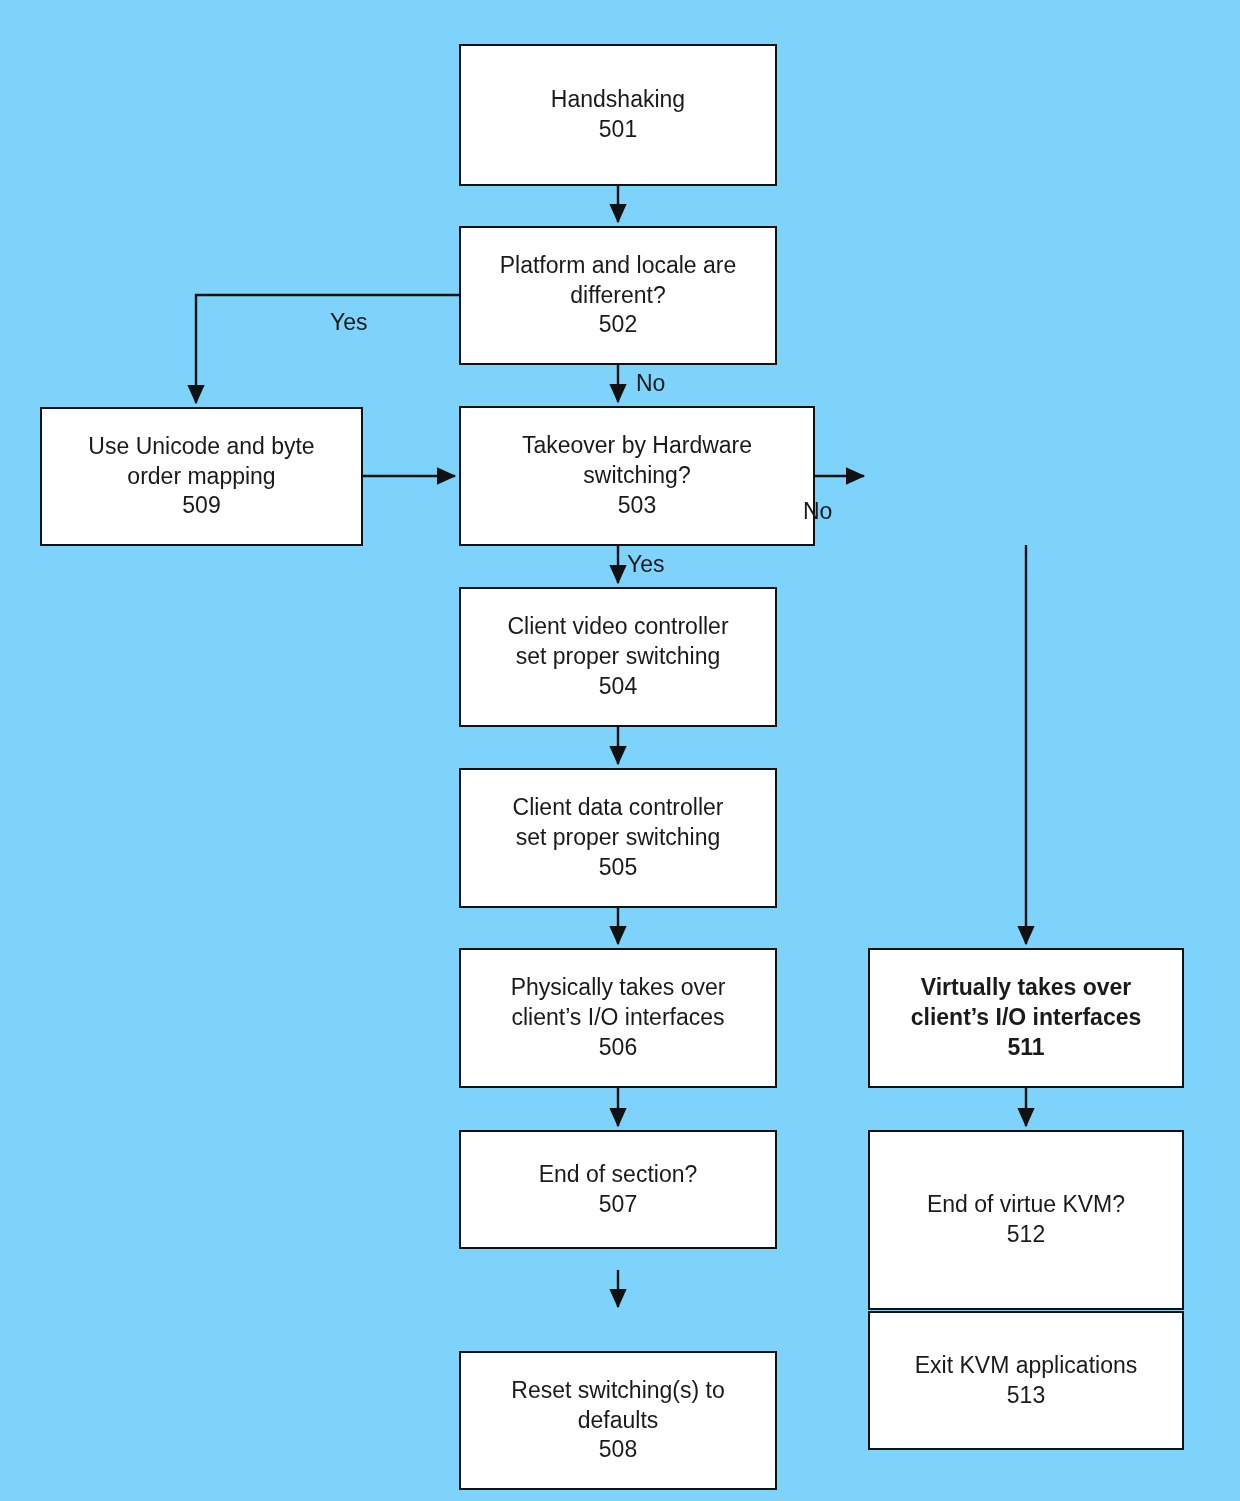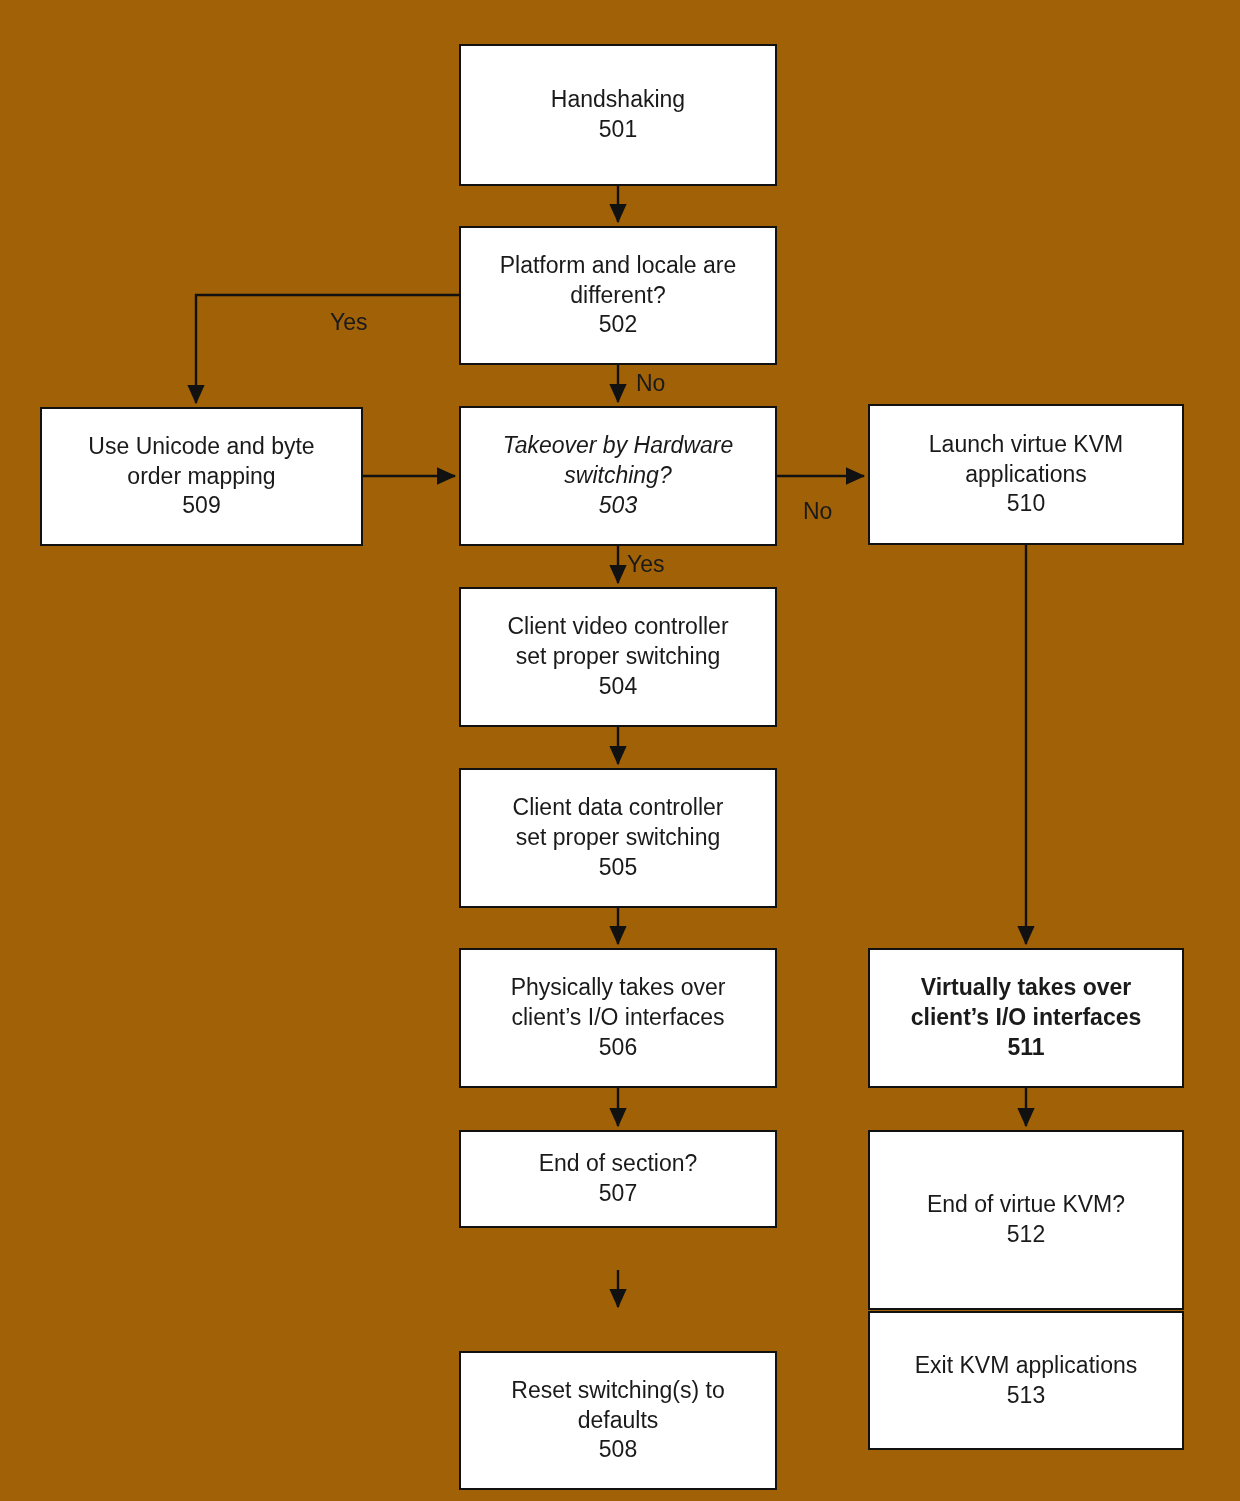--- a/index.html
+++ b/index.html
@@ -8,21 +8,21 @@
     background: #ffffff;
   }
   body {
     font-family: "Liberation Sans", sans-serif;
     color: #000000;
   }
   #canvas {
     position: relative;
     width: 1240px;
     height: 1501px;
-    background: #a16207;
+    background: #7dd3fc;
     overflow: hidden;
   }
   svg.connectors {
     position: absolute;
     left: 0;
     top: 0;
     width: 1240px;
     height: 1501px;
     pointer-events: none;
   }
@@ -99,29 +99,24 @@
   <div class="node" style="left: 459px; top: 226px; width: 318px; height: 139px; border-color: rgb(17, 17, 17); color: rgb(26, 26, 26);">
       <span class="line">Platform and locale are</span>
       <span class="line">different?</span>
       <span class="line">502</span>
     </div>
   <div class="node" style="left: 40px; top: 407px; width: 323px; height: 139px; border-color: rgb(17, 17, 17); color: rgb(26, 26, 26);">
       <span class="line">Use Unicode and byte</span>
       <span class="line">order mapping</span>
       <span class="line">509</span>
     </div>
-  <div class="node" style="left: 459px; top: 406px; width: 318px; height: 140px; border-color: rgb(17, 17, 17); color: rgb(26, 26, 26); font-style: italic;">
+  <div class="node" style="left: 459px; top: 406px; width: 356px; height: 140px; border-color: rgb(17, 17, 17); color: rgb(26, 26, 26);">
       <span class="line">Takeover by Hardware</span>
       <span class="line">switching?</span>
       <span class="line">503</span>
-    </div>
-  <div class="node" style="left: 868px; top: 404px; width: 316px; height: 141px; border-color: rgb(17, 17, 17); color: rgb(26, 26, 26);">
-      <span class="line">Launch virtue KVM</span>
-      <span class="line">applications</span>
-      <span class="line">510</span>
     </div>
   <div class="node" style="left: 459px; top: 587px; width: 318px; height: 140px; border-color: rgb(17, 17, 17); color: rgb(26, 26, 26);">
       <span class="line">Client video controller</span>
       <span class="line">set proper  switching</span>
       <span class="line">504</span>
     </div>
   <div class="node" style="left: 459px; top: 768px; width: 318px; height: 140px; border-color: rgb(17, 17, 17); color: rgb(26, 26, 26);">
       <span class="line">Client data controller</span>
       <span class="line">set proper  switching</span>
       <span class="line">505</span>
@@ -129,21 +124,21 @@
   <div class="node" style="left: 459px; top: 948px; width: 318px; height: 140px; border-color: rgb(17, 17, 17); color: rgb(26, 26, 26);">
       <span class="line">Physically  takes over</span>
       <span class="line">client’s I/O interfaces</span>
       <span class="line">506</span>
     </div>
   <div class="node" style="left: 868px; top: 948px; width: 316px; height: 140px; border-color: rgb(17, 17, 17); color: rgb(26, 26, 26); font-weight: bold;">
       <span class="line">Virtually  takes over</span>
       <span class="line">client’s I/O interfaces</span>
       <span class="line">511</span>
     </div>
-  <div class="node" style="left: 459px; top: 1130px; width: 318px; height: 98px; border-color: rgb(17, 17, 17); color: rgb(26, 26, 26);">
+  <div class="node" style="left: 459px; top: 1130px; width: 318px; height: 119px; border-color: rgb(17, 17, 17); color: rgb(26, 26, 26);">
       <span class="line">End of section?</span>
       <span class="line">507</span>
     </div>
   <div class="node" style="left: 868px; top: 1130px; width: 316px; height: 180px; border-color: rgb(17, 17, 17); color: rgb(26, 26, 26);">
       <span class="line">End of virtue KVM?</span>
       <span class="line">512</span>
     </div>
   <div class="node" style="left: 459px; top: 1311px; width: 318px; height: 139px; border-color: rgb(17, 17, 17); color: rgb(26, 26, 26); margin-top: 40px;">
       <span class="line">Reset switching(s) to</span>
       <span class="line">defaults</span>

